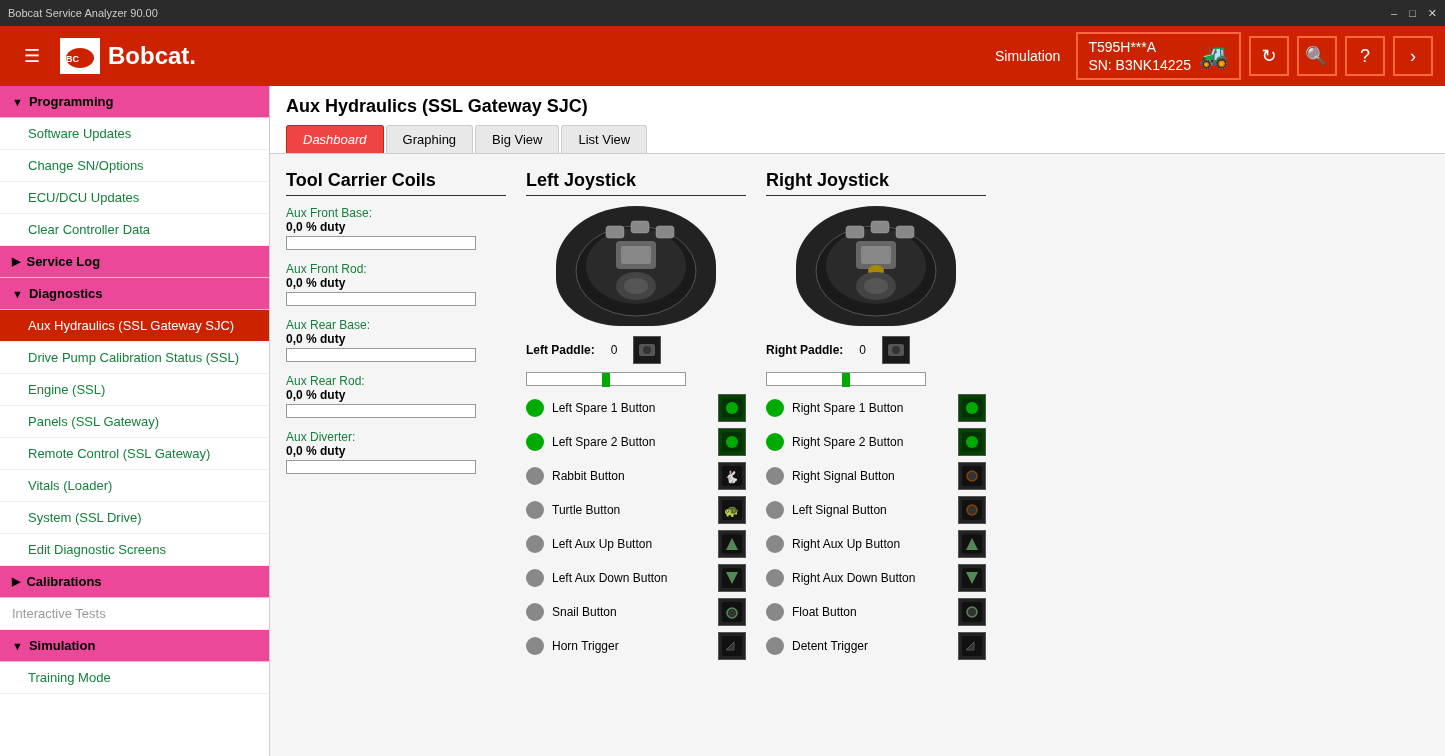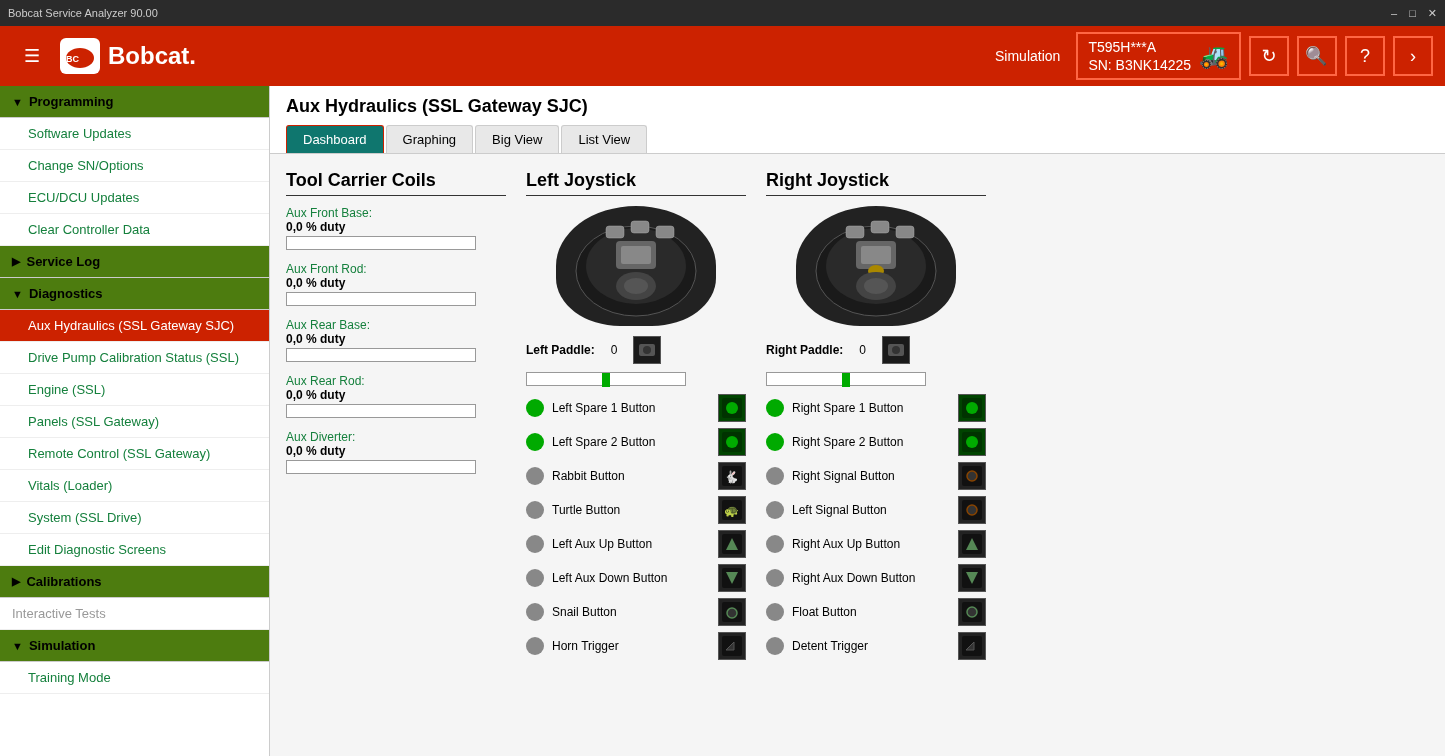--- a/index.html
+++ b/index.html
@@ -32,21 +32,21 @@
       align-items: center;
       gap: 8px;
       font-size: 22px;
       font-weight: bold;
       flex: 1;
     }
     .logo-icon {
       width: 40px;
       height: 36px;
       background: white;
-      border-radius: 6px;
+      border-radius: 0;
       display: flex;
       align-items: center;
       justify-content: center;
     }
     .logo-icon svg { width: 36px; height: 32px; }
     .header-right {
       display: flex;
       align-items: center;
       gap: 8px;
     }
@@ -87,21 +87,21 @@
     
     .sidebar {
       width: 270px;
       background: white;
       border-right: 1px solid #ccc;
       overflow-y: auto;
       flex-shrink: 0;
       position: relative;
     }
     .sidebar-section-header {
-      background: #4d7c0f;
+      background: #ec4899;
       padding: 8px 12px;
       font-weight: bold;
       font-size: 13px;
       cursor: pointer;
       display: flex;
       align-items: center;
       gap: 6px;
       border-bottom: 1px solid #ccc;
     }
     .sidebar-item {
@@ -143,23 +143,24 @@
     .tab {
       padding: 6px 16px;
       cursor: pointer;
       border: 1px solid #ccc;
       border-bottom: none;
       background: #e8e8e8;
       font-size: 13px;
       border-radius: 3px 3px 0 0;
     }
     .tab.active {
-      background: #0f766e;
+      background: #ef4444;
       color: white;
       border-color: #cc2200;
+      font-style: italic;
     }
 
     
     .dashboard {
       padding: 16px;
     }
     .dashboard-columns {
       display: flex;
       gap: 20px;
     }

